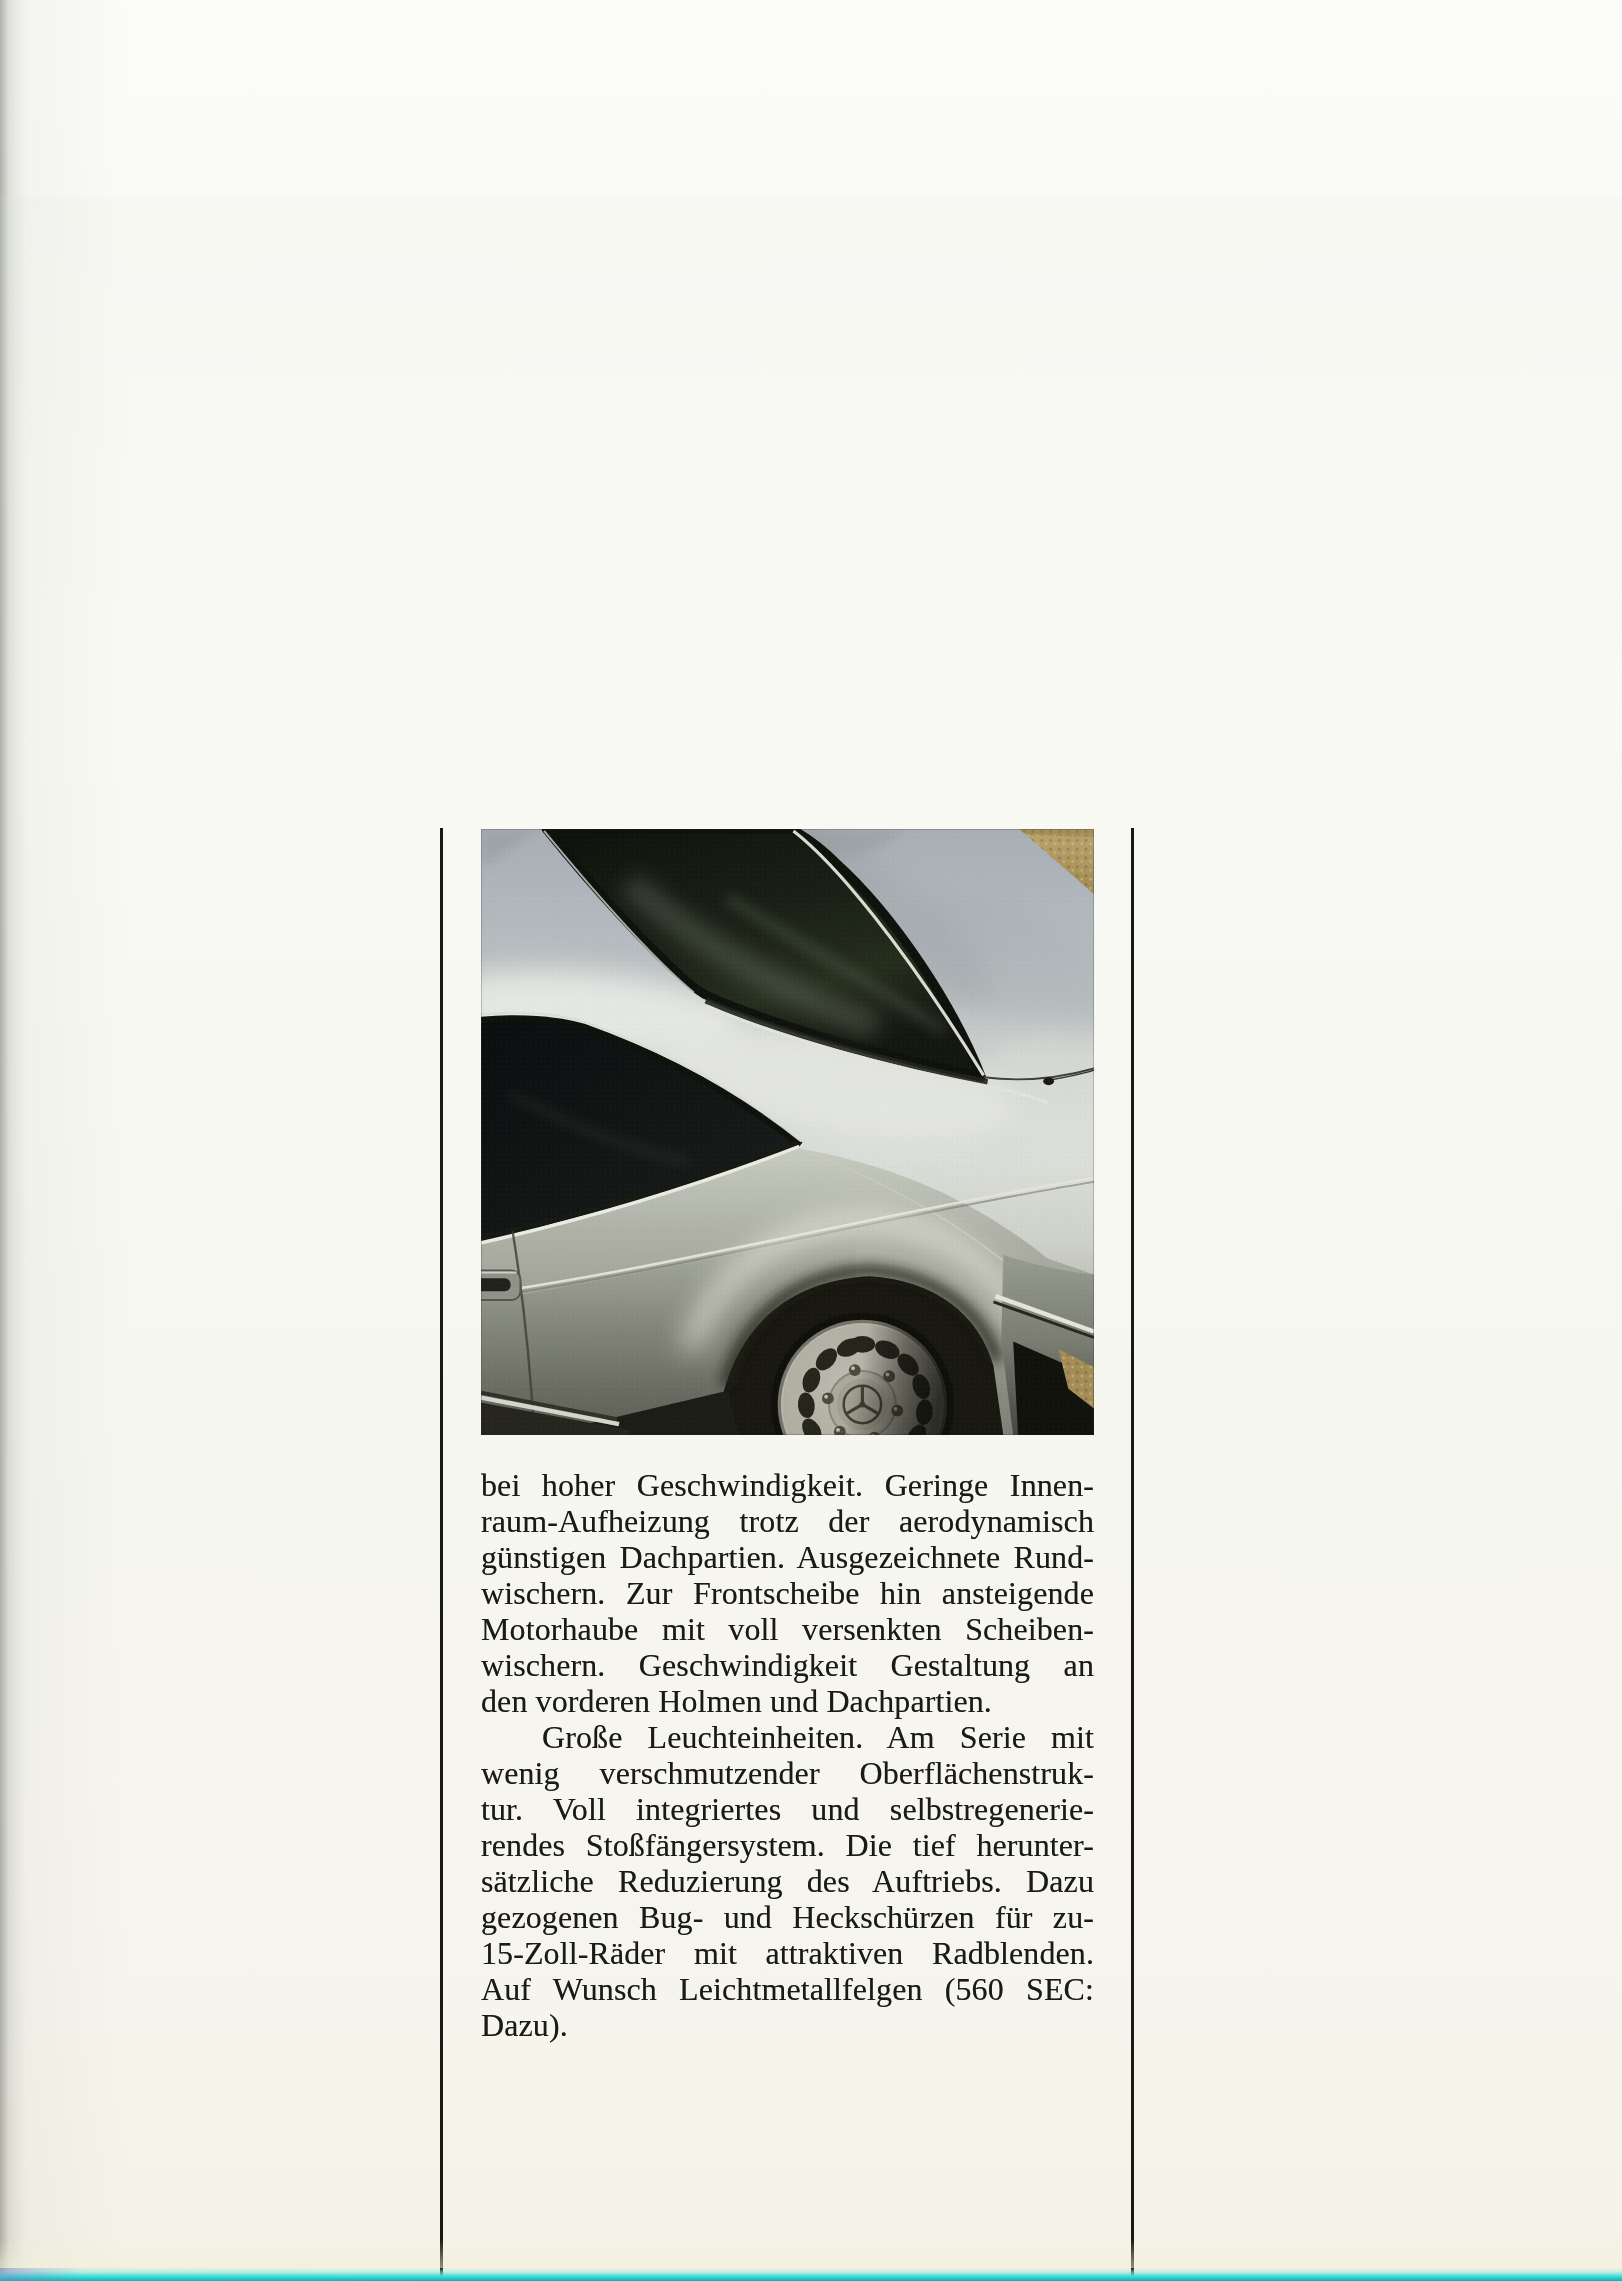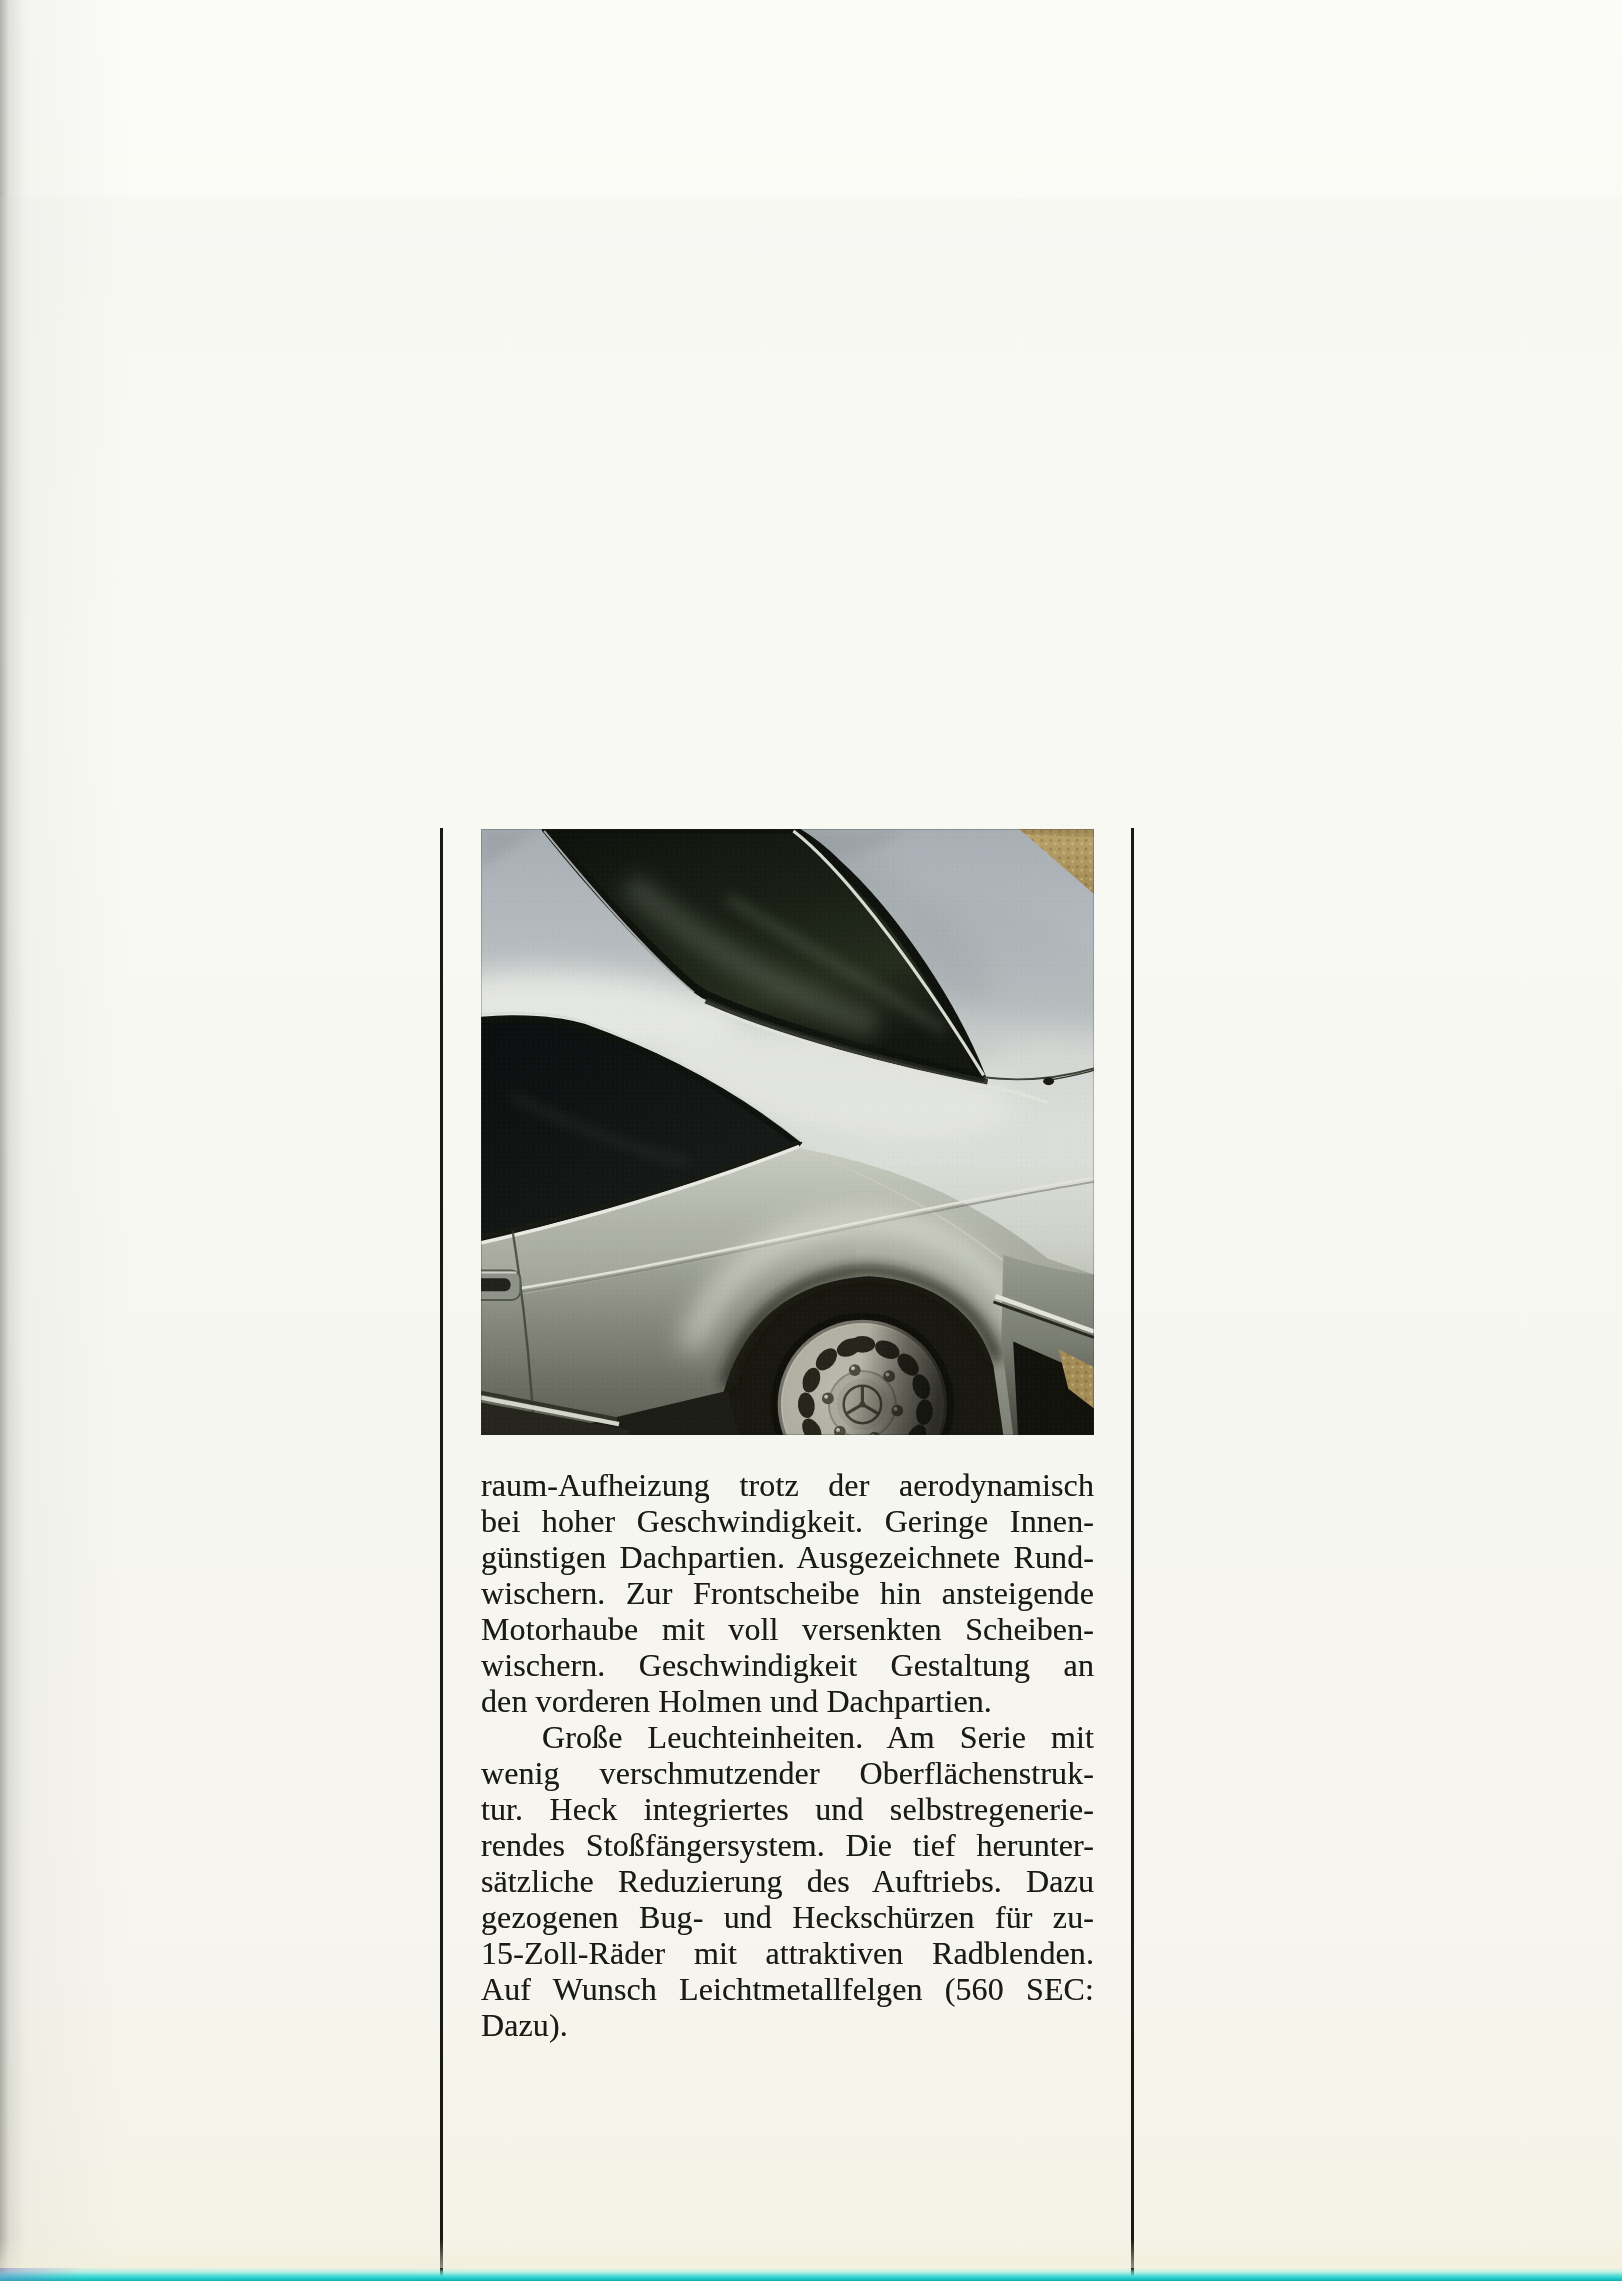--- a/index.html
+++ b/index.html
@@ -273,30 +273,30 @@
         <circle cx="387" cy="584" r="88" fill="url(#wShade)"></circle>
       </g>
 
       <rect x="0" y="0" width="622" height="615" fill="url(#grain)"></rect>
       <rect x="0" y="0" width="622" height="615" fill="#7a8572" opacity="0.04"></rect>
       <rect x="0.5" y="0.5" width="621" height="614" fill="none" stroke="rgba(40,40,34,0.25)" stroke-width="1"></rect>
     </svg>
   </figure>
 
   <div class="article">
+    <div class="line j">bei hoher Geschwindigkeit. Geringe Innen-</div>
     <div class="line j">raum-Aufheizung trotz der aerodynamisch</div>
-    <div class="line j">bei hoher Geschwindigkeit. Geringe Innen-</div>
     <div class="line j">günstigen Dachpartien. Ausgezeichnete Rund-</div>
     <div class="line j">wischern. Zur Frontscheibe hin ansteigende</div>
     <div class="line j">Motorhaube mit voll versenkten Scheiben-</div>
     <div class="line j">wischern. Geschwindigkeit Gestaltung an</div>
     <div class="line nj">den vorderen Holmen und Dachpartien.</div>
     <div class="line j ind">Große Leuchteinheiten. Am Serie mit</div>
     <div class="line j">wenig verschmutzender Oberflächenstruk-</div>
-    <div class="line j">tur. Heck integriertes und selbstregenerie-</div>
+    <div class="line j">tur. Voll integriertes und selbstregenerie-</div>
     <div class="line j">rendes Stoßfängersystem. Die tief herunter-</div>
     <div class="line j">sätzliche Reduzierung des Auftriebs. Dazu</div>
     <div class="line j">gezogenen Bug- und Heckschürzen für zu-</div>
     <div class="line j">15-Zoll-Räder mit attraktiven Radblenden.</div>
     <div class="line j">Auf Wunsch Leichtmetallfelgen (560 SEC:</div>
     <div class="line nj">Dazu).</div>
   </div>
 
   <div class="pale-band"></div>
   <div class="scan-stripe"></div>

